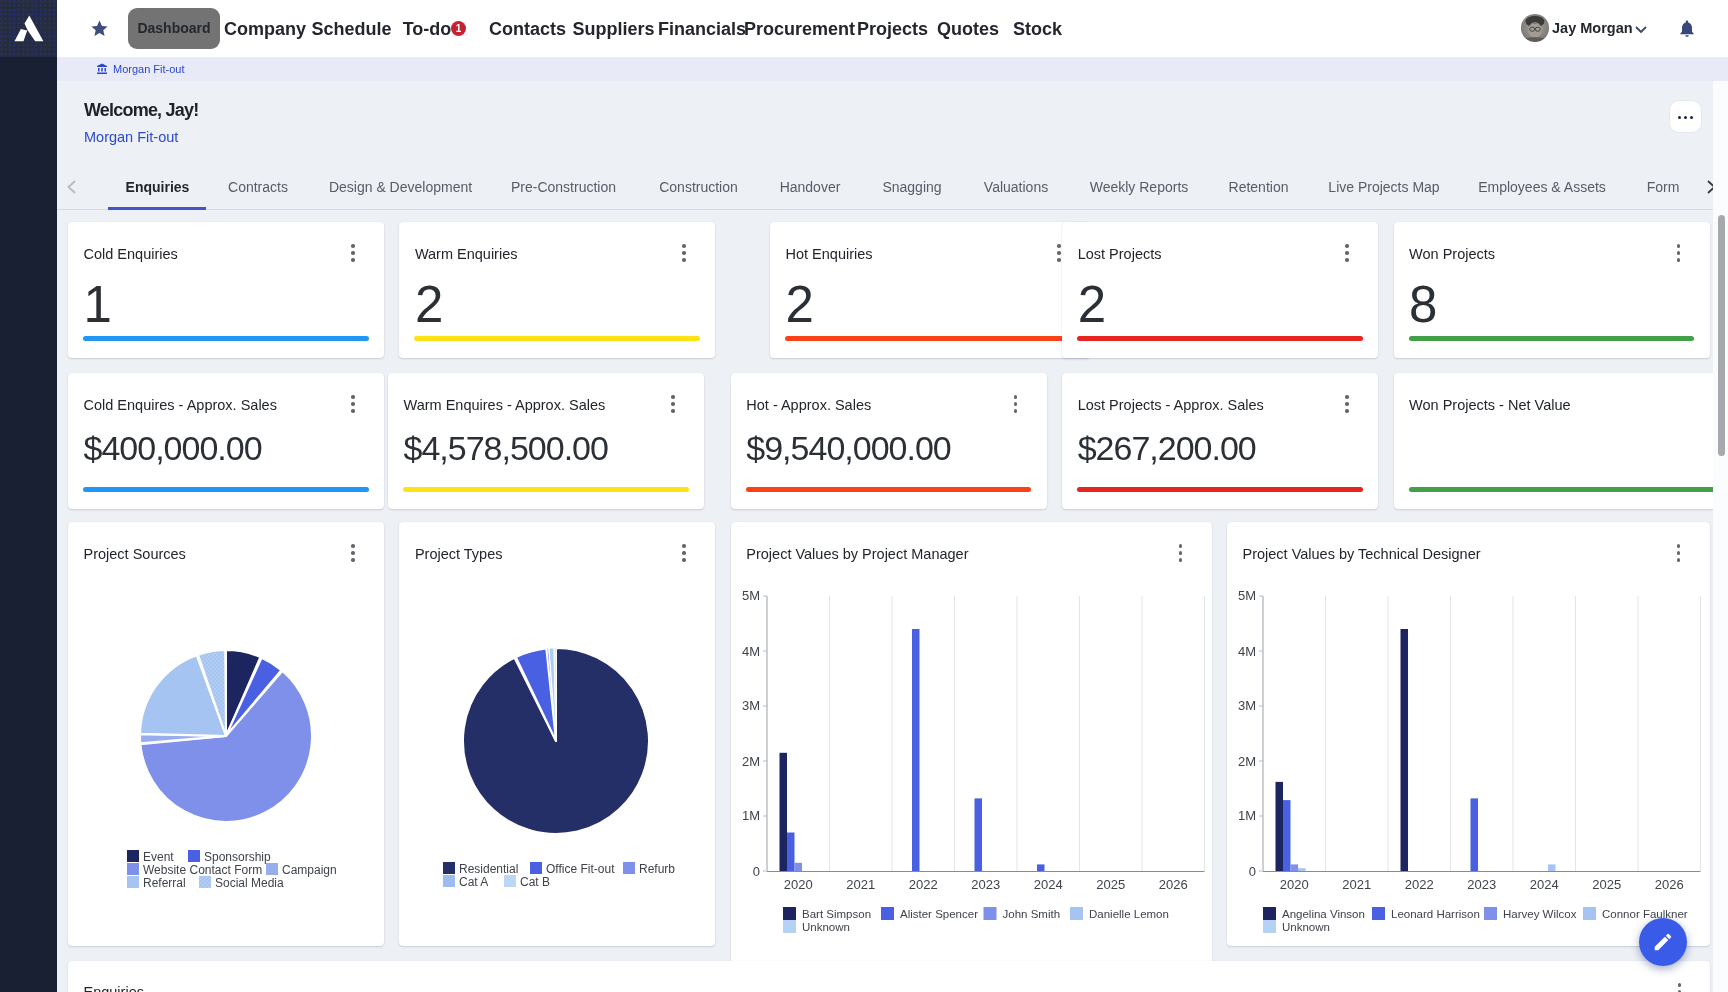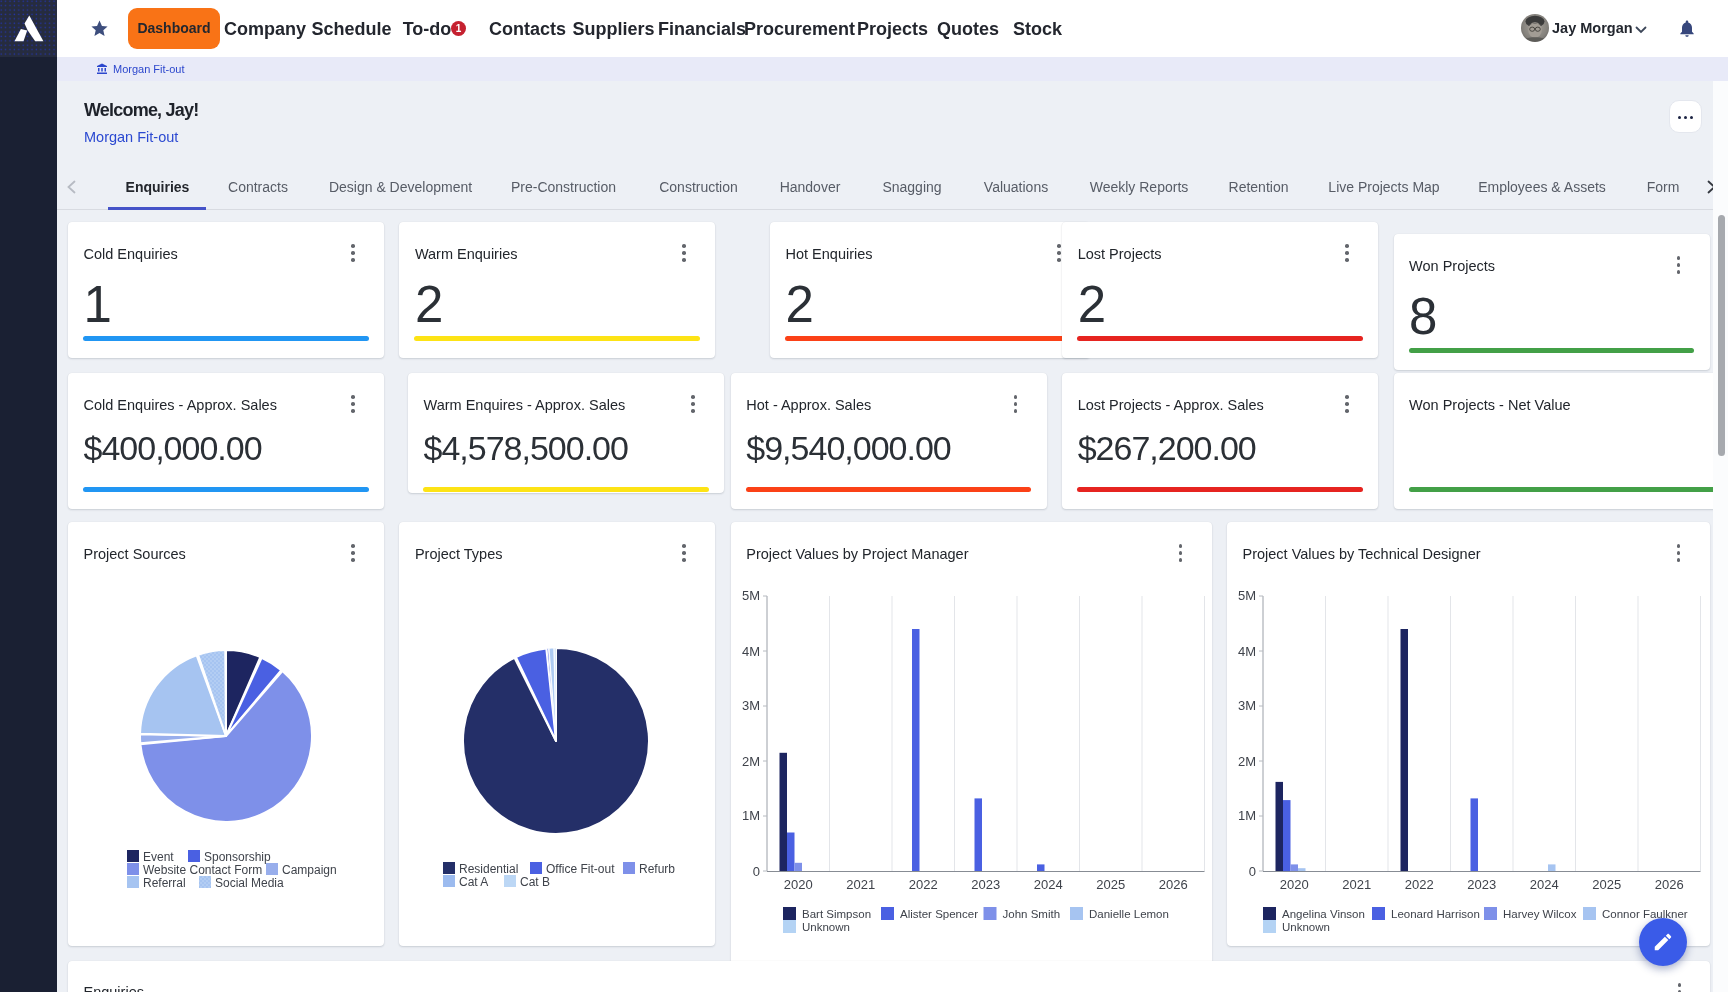--- a/index.html
+++ b/index.html
@@ -4,21 +4,21 @@
 * { margin:0; padding:0; box-sizing:border-box; }
 html,body { width:1728px; height:992px; overflow:hidden;
   font-family:"Liberation Sans", sans-serif; background:#edf0f5; }
 .abs { position:absolute; }
 #sidebar { position:fixed; left:0; top:0; width:57px; height:992px; background:#1a2033; z-index:30; }
 #topnav { position:fixed; left:57px; top:0; width:1671px; height:57px; background:#fff; z-index:20; }
 #crumb { position:fixed; left:57px; top:57px; width:1671px; height:24px; background:#e8eaf8; z-index:20;
   font-size:11px; color:#2c47cd; }
 .navitem { position:absolute; top:19px; transform:translateX(-50%); font-size:18px;
   font-weight:600; color:#23262e; white-space:nowrap; }
-.pill { position:absolute; left:71px; top:8px; width:92px; height:41px; background:#f97316;
+.pill { position:absolute; left:71px; top:8px; width:92px; height:41px; background:#737373;
   border-radius:9px; font-size:14px; font-weight:600; color:#23272f; text-align:center;
   line-height:41px; }
 .badge { position:absolute; left:394px; top:21px; width:15px; height:15px; border-radius:50%;
   background:#c52130; color:#fff; font-size:10px; font-weight:700; text-align:center;
   line-height:15px; }
 #user { position:absolute; left:1495px; top:20px; font-size:14.5px; font-weight:700; color:#23272f; }
 #welcome { position:absolute; left:84px; top:100px; font-size:18px; font-weight:700; color:#1e222a; letter-spacing:-0.8px; }
 #wlink { position:absolute; left:84px; top:129px; font-size:14.5px; color:#2b49d1; }
 #morebtn { position:absolute; left:1669px; top:100px; width:33px; height:33px; background:#fff;
   border:1px solid #e4e7ee; border-radius:10px; }
@@ -177,21 +177,21 @@
     <div class="card" style="left:994.2px;top:0;width:316px;height:136px">
       <div class="ct">Lost Projects</div>
       <div class="kebab">
         <i></i>
         <i></i>
         <i></i>
       </div>
       <div class="big">2</div>
       <div class="bar" style="background:#e62420"></div>
     </div>
-    <div class="card" style="left:1325.6px;top:12px;width:316px;height:136px">
+    <div class="card" style="left:1325.6px;top:0;width:316px;height:136px">
       <div class="ct">Won Projects</div>
       <div class="kebab">
         <i></i>
         <i></i>
         <i></i>
       </div>
       <div class="big">8</div>
       <div class="bar" style="background:#43a047"></div>
     </div>
   </div>
@@ -199,21 +199,21 @@
     <div class="card" style="left:0px;top:0;width:316px;height:136px">
       <div class="ct">Cold Enquires - Approx. Sales</div>
       <div class="kebab">
         <i></i>
         <i></i>
         <i></i>
       </div>
       <div class="money">$400,000.00</div>
       <div class="bar" style="background:#2196f3"></div>
     </div>
-    <div class="card" style="left:340px;top:0;width:316px;height:120px">
+    <div class="card" style="left:320px;top:0;width:316px;height:136px">
       <div class="ct">Warm Enquires - Approx. Sales</div>
       <div class="kebab">
         <i></i>
         <i></i>
         <i></i>
       </div>
       <div class="money">$4,578,500.00</div>
       <div class="bar" style="background:#fde315"></div>
     </div>
     <div class="card" style="left:662.8px;top:0;width:316px;height:136px">

